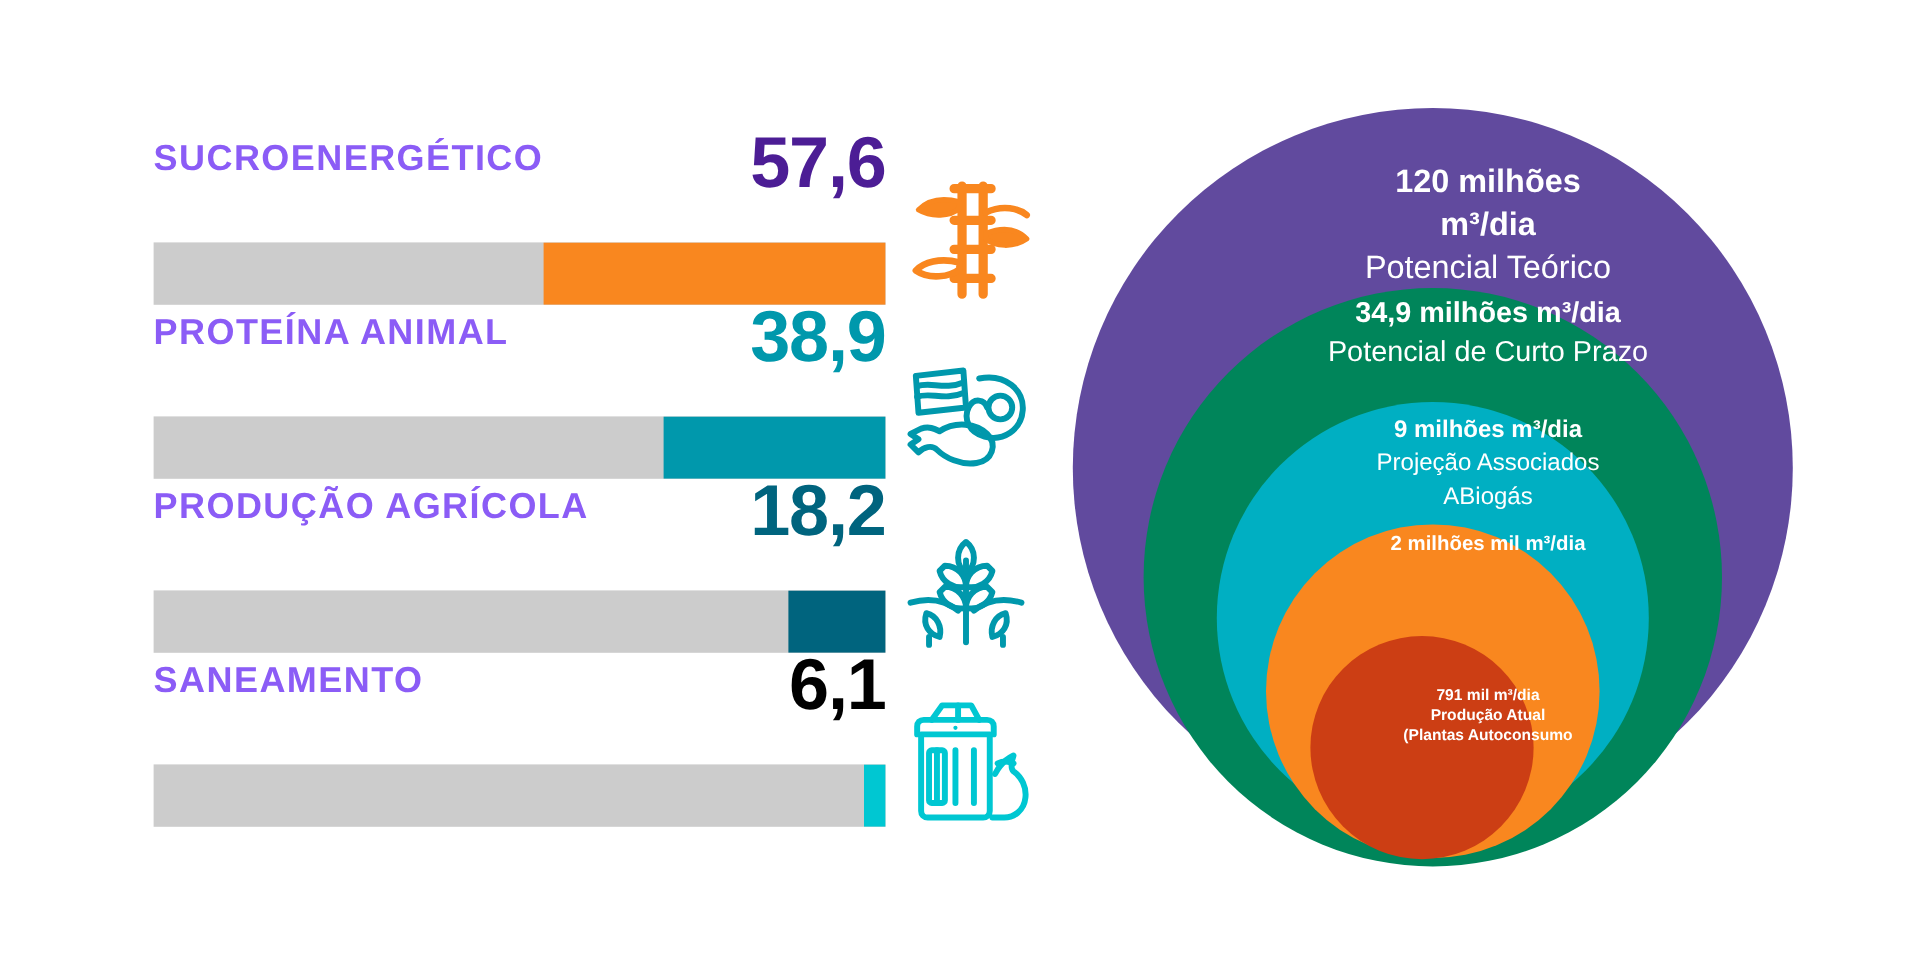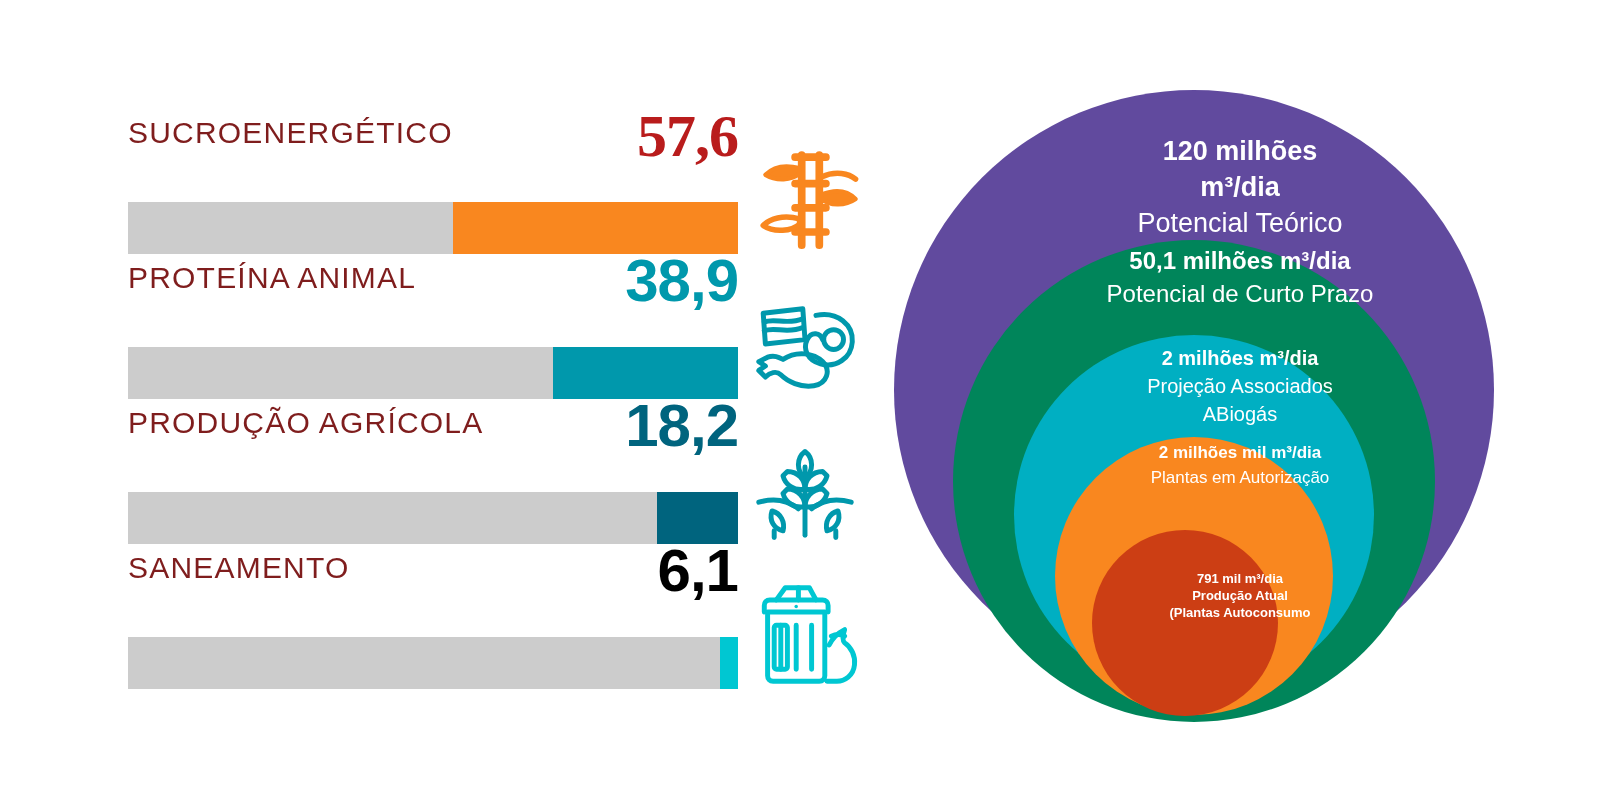--- a/index.html
+++ b/index.html
@@ -9,22 +9,22 @@
     font-family:"Liberation Sans","DejaVu Sans",sans-serif;
     overflow:hidden;position:relative;
   }
   #stage{position:absolute;left:0;top:0;width:1600px;height:800px;}
 
   
   #bars{position:absolute;left:0;top:0;width:880px;height:800px;}
   .bar-group{position:absolute;left:128px;width:740px;}
   .bar-label{
     position:absolute;left:0;bottom:52px;
-    font-size:30px;font-weight:400;letter-spacing:1.2px;
-    color:#7f1d1d;white-space:nowrap;
+    font-size:30px;font-weight:700;letter-spacing:1.2px;
+    color:#8b5cf6;white-space:nowrap;
     font-family:"Liberation Sans","DejaVu Sans",sans-serif;
   }
   .bar-value{
     position:absolute;right:130px;bottom:36px;
     font-size:60px;font-weight:700;line-height:1;
     white-space:nowrap;letter-spacing:-1px;
   }
   .bar-track{
     position:absolute;left:0;top:0;width:610px;height:52px;
     background:#cccccc;overflow:hidden;
@@ -47,21 +47,21 @@
 </style>
 </head>
 <body>
 
 <div id="stage">
 
   <section id="bars">
 
     <div class="bar-group" style="top:202px;">
       <div class="bar-label">SUCROENERGÉTICO</div>
-      <div class="bar-value" style="color:#b91c1c;font-family:Liberation Serif, serif;">57,6</div>
+      <div class="bar-value" style="color:#4c1d95;">57,6</div>
       <div class="bar-track">
         <div class="bar-fill" style="width:285px;background:#F9871F;"></div>
       </div>
       <div class="bar-icon">
         <svg viewBox="0 0 100 100" fill="none" stroke="#F9871F" stroke-width="6" stroke-linecap="round" stroke-linejoin="round">
           <path d="M47 10 L47 92 M63 10 L63 92" stroke-width="7"></path>
           <path d="M41 12 L69 12 M41 36 L69 36 M41 58 L69 58 M41 80 L69 80" stroke-width="7"></path>
           <path d="M45 22 C30 18 20 22 14 28 C24 34 38 33 45 27 Z" fill="#F9871F" stroke="#F9871F" stroke-width="4"></path>
           <path d="M65 46 C80 40 90 44 96 50 C86 57 72 56 65 50 Z" fill="#F9871F" stroke="#F9871F" stroke-width="4"></path>
           <path d="M45 68 C30 64 18 68 12 74 C22 81 38 79 45 73 Z" fill="none" stroke="#F9871F" stroke-width="5"></path>
@@ -144,33 +144,32 @@
 
     <div class="ring" style="left:212px;top:530px;width:186px;height:186px;background:#CC3E14;"></div>
 
     <div class="ring-text" style="top:133px;">
       <div class="t-strong" style="font-size:27px;line-height:36px;">120 milhões</div>
       <div class="t-strong" style="font-size:27px;line-height:36px;">m³/dia</div>
       <div class="t-light" style="font-size:27px;line-height:36px;">Potencial Teórico</div>
     </div>
 
     <div class="ring-text" style="top:244px;">
-      <div class="t-strong" style="font-size:24px;line-height:33px;">50,1 milhões m³/dia</div>
+      <div class="t-strong" style="font-size:24px;line-height:33px;">34,9 milhões m³/dia</div>
       <div class="t-light" style="font-size:24px;line-height:33px;">Potencial de Curto Prazo</div>
     </div>
 
     <div class="ring-text" style="top:344px;">
-      <div class="t-strong" style="font-size:20px;line-height:28px;">2 milhões m³/dia</div>
+      <div class="t-strong" style="font-size:20px;line-height:28px;">9 milhões m³/dia</div>
       <div class="t-light" style="font-size:20px;line-height:28px;">Projeção Associados</div>
       <div class="t-light" style="font-size:20px;line-height:28px;">ABiogás</div>
     </div>
 
     <div class="ring-text" style="top:440px;">
       <div class="t-strong" style="font-size:17px;line-height:25px;">2 milhões mil m³/dia</div>
-      <div class="t-light" style="font-size:17px;line-height:25px;">Plantas em Autorização</div>
     </div>
 
     <div class="ring-text" style="top:570px;">
       <div class="t-strong" style="font-size:13px;line-height:17px;">791 mil m³/dia</div>
       <div class="t-strong" style="font-size:13px;line-height:17px;">Produção Atual</div>
       <div class="t-strong" style="font-size:13px;line-height:17px;">(Plantas Autoconsumo</div>
     </div>
 
   </section>
 

